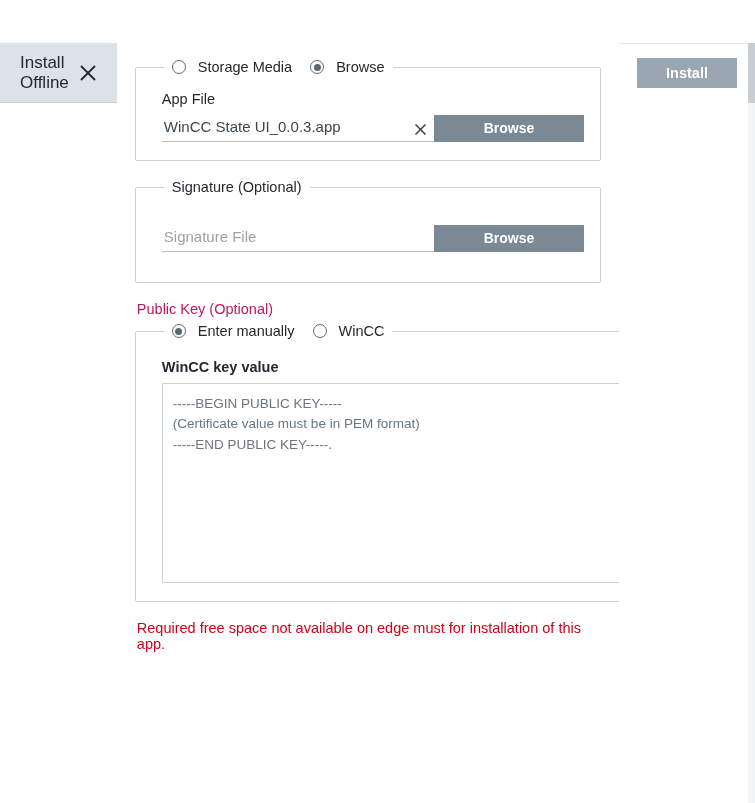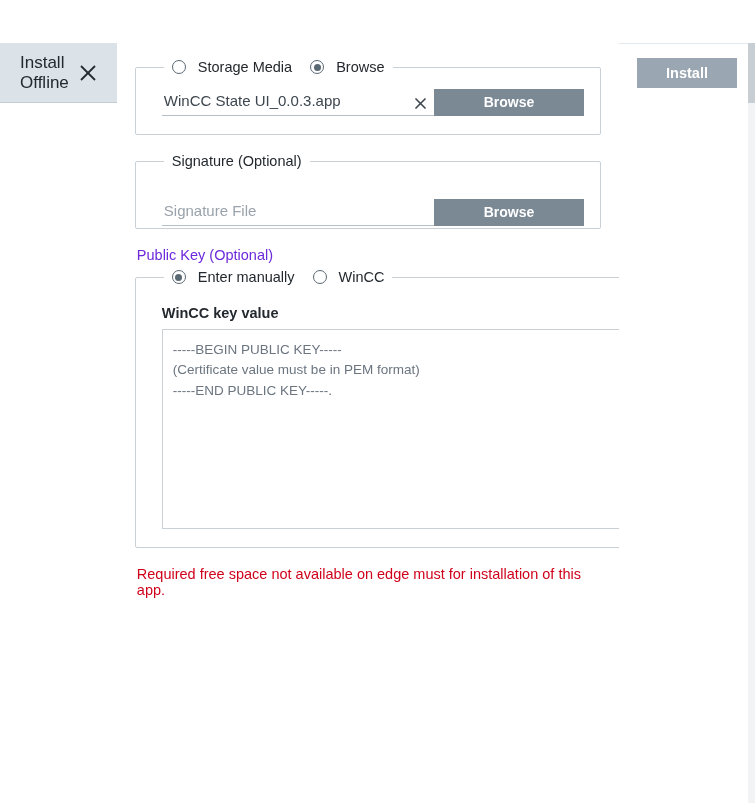--- a/index.html
+++ b/index.html
@@ -178,26 +178,26 @@
     font-family: "Liberation Sans", sans-serif;
     cursor: pointer;
     line-height: 27px;
     text-align: center;
     padding: 0;
   }
 
   
   fieldset.sig {
     padding-top: 30px;
-    padding-bottom: 2px;
+    padding-bottom: 30px;
   }
 
   .section-title {
     font-size: 14.5px;
-    color: #6d28d9;
+    color: #be185d;
     margin: 0 0 6px 2px;
   }
 
   
   .pk-label {
     font-size: 14.5px;
     color: #23292e;
     font-weight: bold;
     margin: 6px 0 8px 10px;
   }
@@ -292,20 +292,21 @@
             <span class="dot"></span>
             <span class="rlabel">Storage Media</span>
           </span>
           <span class="radio checked">
             <span class="dot"></span>
             <span class="rlabel">Browse</span>
           </span>
         </span>
       </legend>
 
+      <div class="field-label">App File</div>
       <div class="input-row">
         <span class="input-wrap">
           <input class="underline-input" type="text" value="WinCC State UI_0.0.3.app" style="">
           <span class="clear-x">
             <svg width="13" height="13" viewBox="0 0 13 13" aria-hidden="true">
               <line x1="1.5" y1="1.5" x2="11.5" y2="11.5" stroke="#3d464e" stroke-width="1.6"></line>
               <line x1="11.5" y1="1.5" x2="1.5" y2="11.5" stroke="#3d464e" stroke-width="1.6"></line>
             </svg>
           </span>
         </span>

